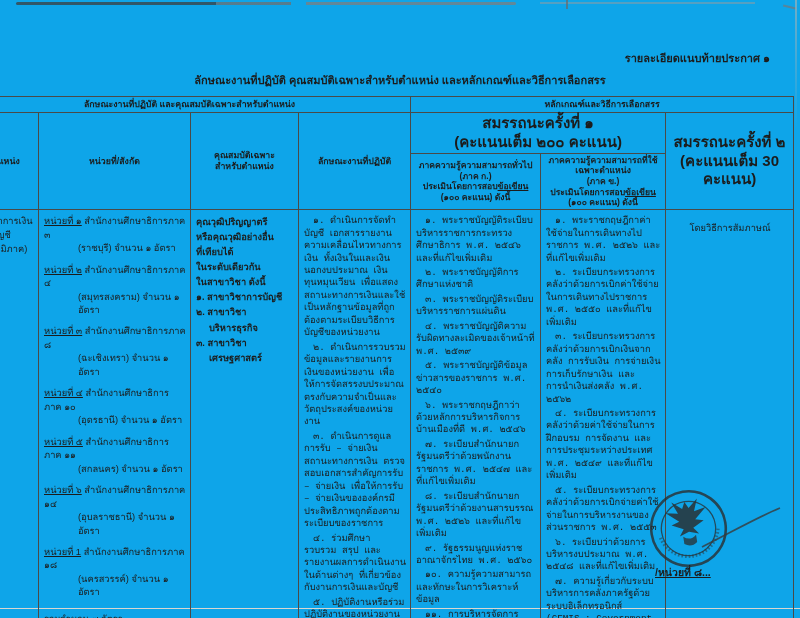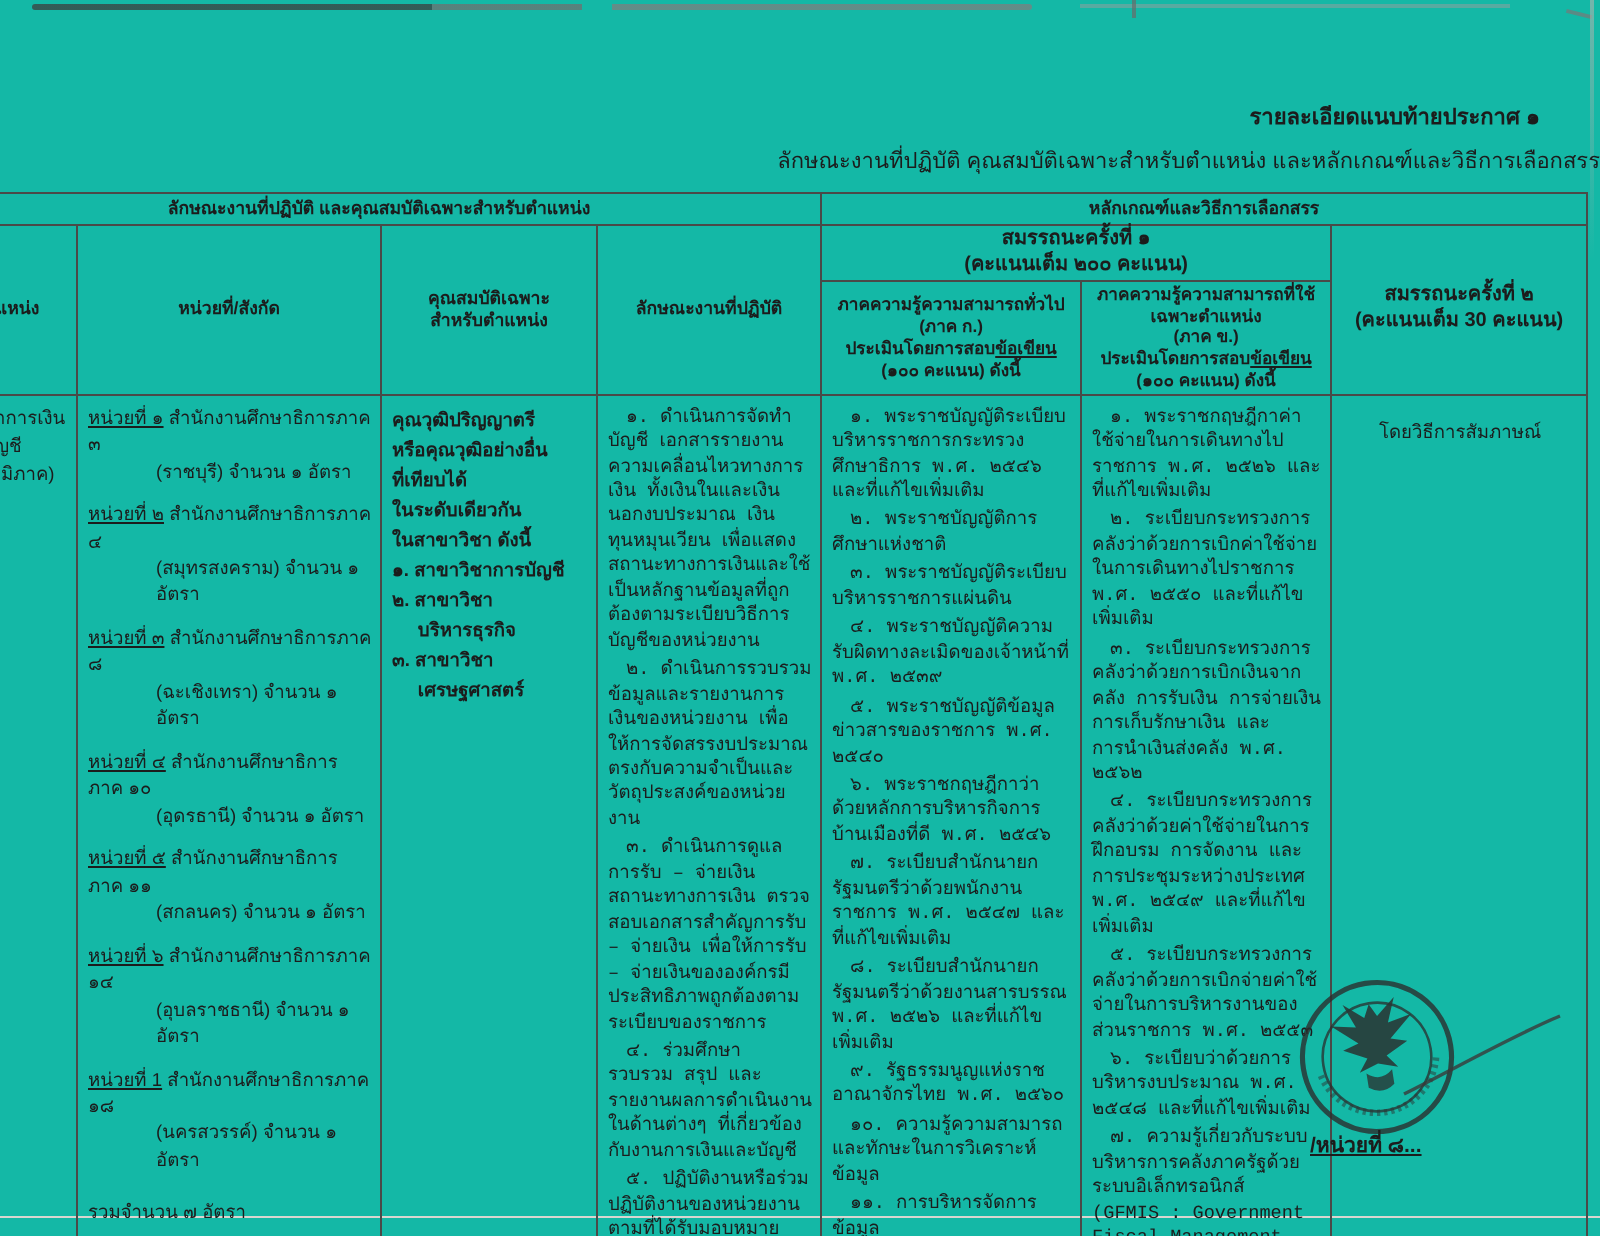--- a/index.html
+++ b/index.html
@@ -1,40 +1,40 @@
 <!DOCTYPE html>
 <html><head>
 <meta charset="utf-8">
 <style>
   * { margin:0; padding:0; box-sizing:border-box; }
   html,body { width:800px; height:618px; overflow:hidden; }
   body { background:#eceae6; font-family:"Liberation Sans", sans-serif; color:#1c1c1c; }
-  .page { position:relative; width:800px; height:618px; background:#14b8a6; overflow:hidden; }
+  .page { position:relative; width:800px; height:618px; background:#0ea5e9; overflow:hidden; }
 
   
   .art { position:absolute; pointer-events:none; }
   .topline1 { top:2px; left:16px; width:500px; height:3px; border-radius:2px; opacity:.75;
     background:linear-gradient(90deg,#3d3d3d 0 40%,#6f6f6f 40% 55%,transparent 55% 58%,#7e7e7e 58% 100%); }
   .topline2 { top:2px; left:540px; width:215px; height:2px; background:#9b9b9b; opacity:.5; }
   .toptick { top:0; left:566px; width:2px; height:9px; background:#6a6a6a; opacity:.7; }
   .cornerdash { top:6px; left:783px; width:13px; height:2px; background:#787878; opacity:.7; transform:rotate(14deg); }
   .rightstreak { top:0; left:795px; width:2px; height:130px; background:linear-gradient(#b5b3ae,transparent); opacity:.6; }
   .bottomline { top:608px; left:0; width:800px; height:1px; background:#d9d6d0; }
 
   .annex { position:absolute; top:49px; right:30px; font-size:11px; font-weight:bold; }
-  .doc-title { position:absolute; top:71px; left:0; width:800px; text-align:right; font-size:11px; font-weight:normal; }
+  .doc-title { position:absolute; top:71px; left:0; width:800px; text-align:center; font-size:11px; font-weight:bold; }
 
   .tbl-wrap { position:absolute; top:96px; left:-32px; }
   table { border-collapse:collapse; table-layout:fixed; width:825px; background:transparent; }
   col.c1{width:70px} col.c2{width:152px} col.c3{width:108px} col.c4{width:112px}
   col.c5{width:130px} col.c6{width:125px} col.c7{width:128px}
   th,td { border:1px solid #4a4a48; vertical-align:middle; }
   th { font-size:8.8px; font-weight:bold; text-align:center; padding:1px 2px; line-height:1.25; }
   .h-group { height:16px; }
-  .h-round { height:28px; font-size:10px;margin-top:36px; }
+  .h-round { height:28px; font-size:15px;margin-top:36px; }
   .h-part  { height:46px; font-size:8.6px; font-weight:600; }
   td.body-cell { vertical-align:top; font-size:9.3px; line-height:1.34; padding:5px 4px 4px 5px; height:376px;
     overflow:hidden; overflow-wrap:break-word; word-break:break-word; }
   .prelines { white-space:pre-line; }
   .u { text-decoration:underline; }
 
   .pos-line { line-height:1.5; white-space:nowrap; }
   .unit { margin-bottom:8px; line-height:1.45; }
   .unit-l2 { padding-left:34px; }
   .unit-total { margin-top:13px; }

